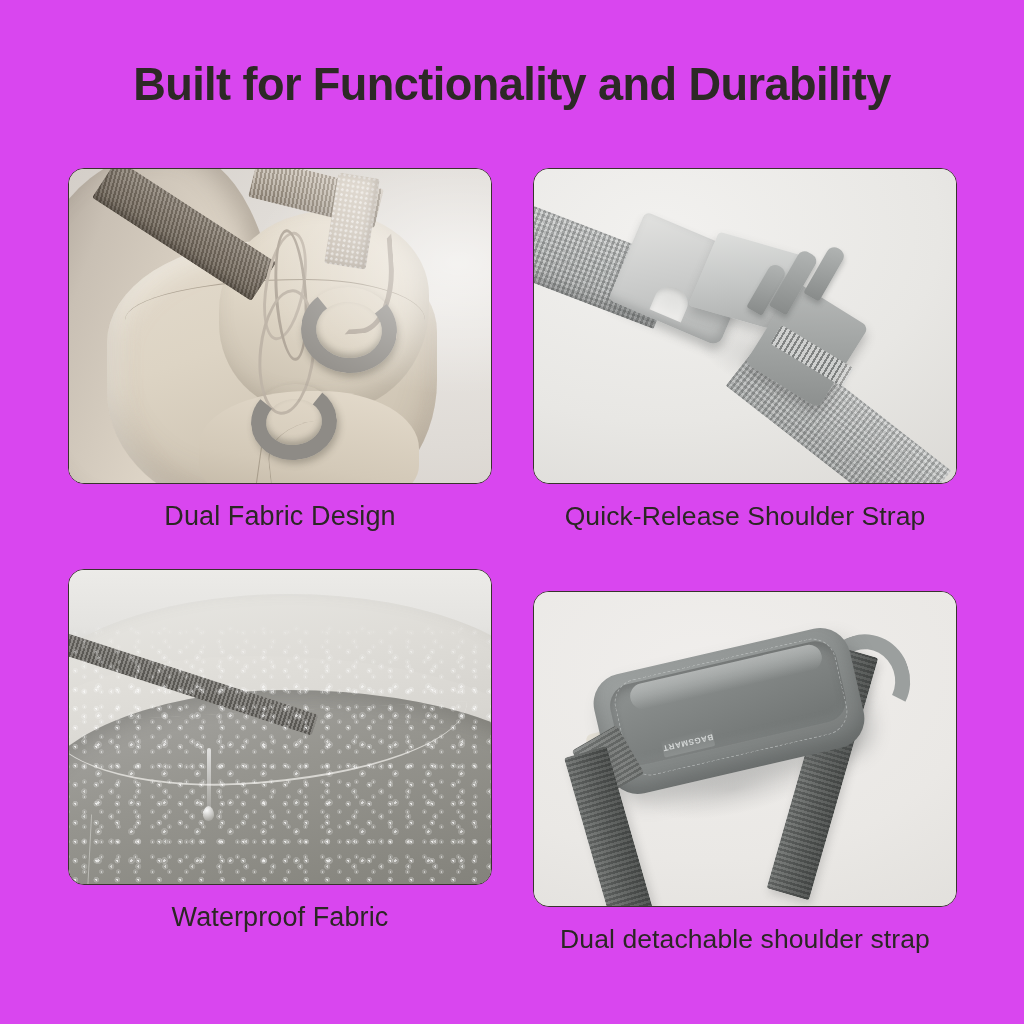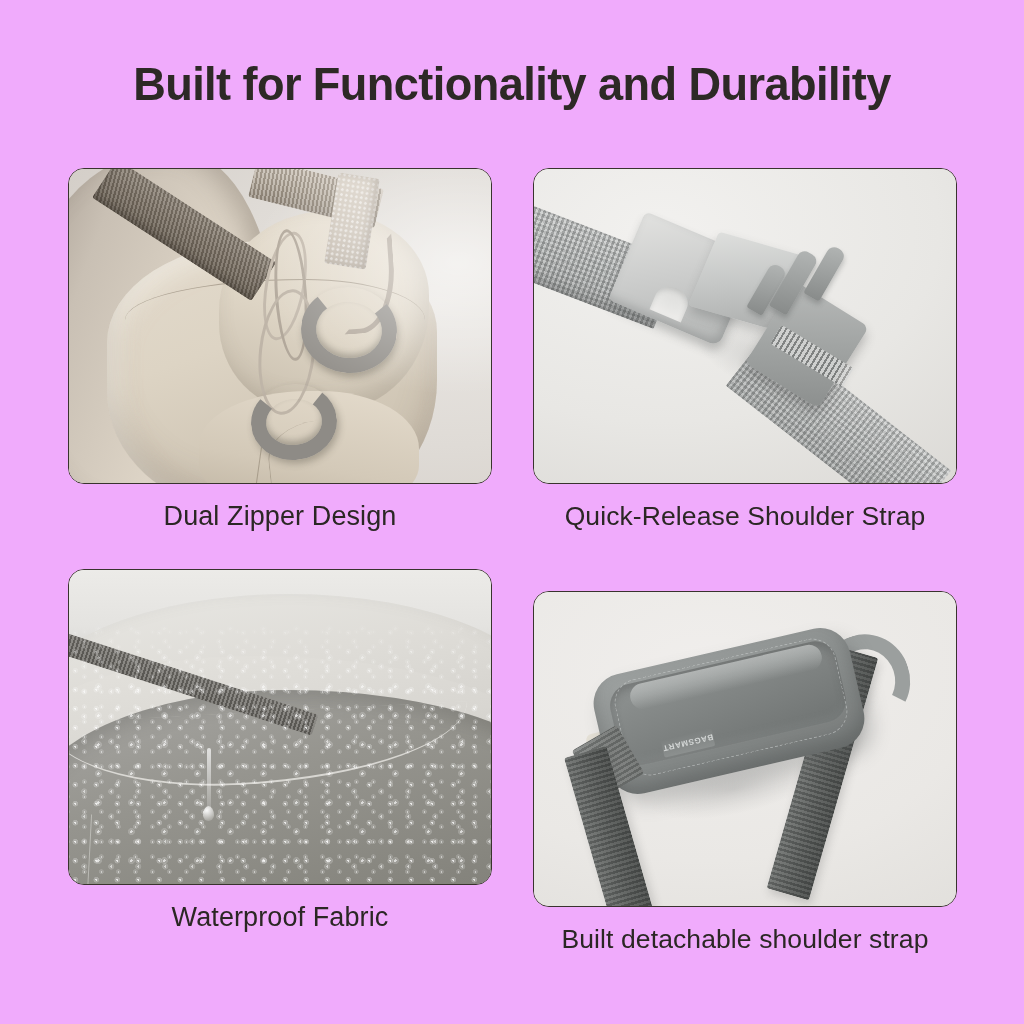--- a/index.html
+++ b/index.html
@@ -10,21 +10,21 @@
     width: 1024px;
     height: 1024px;
     background: #f5f1ee;
     font-family: "Liberation Sans", sans-serif;
     overflow: hidden;
   }
   .page {
     position: relative;
     width: 1024px;
     height: 1024px;
-    background: #f0abfc;
+    background: #d946ef;
   }
 
   
   .headline {
     position: absolute;
     left: 0;
     top: 56px;
     width: 1024px;
     text-align: center;
     font-family: "Liberation Sans", sans-serif;
@@ -547,21 +547,21 @@
           <div class="p1-velcro"></div>
           <div class="p1-cord1"></div>
           <div class="p1-cord2"></div>
           <div class="p1-cord3"></div>
           <div class="p1-hook"></div>
           <div class="p1-pull p1-pullA"></div>
           <div class="p1-pull p1-pullB"></div>
           <div class="p1-glare"></div>
         </div>
       </div>
-      <div class="caption">Dual Zipper Design</div>
+      <div class="caption">Dual Fabric Design</div>
     </div>
 
     <div class="cell c1">
       <div class="photo">
         <div class="scene">
           <div class="p2-bg"></div>
           <div class="p2-shadow"></div>
           <div class="p2-strapL"></div>
           <div class="p2-buckleM"></div>
           <div class="p2-buckleTongue"></div>
@@ -606,17 +606,17 @@
           <div class="p4-cream"></div>
           <div class="p4-pad"></div>
           <div class="p4-padInner"></div>
           <div class="p4-padHighlight"></div>
           <div class="p4-padStitch"></div>
           <div class="p4-label">BAGSMART</div>
           <div class="p4-strapLjoin"></div>
           <div class="p4-strapL"></div>
         </div>
       </div>
-      <div class="caption">Built detachable shoulder strap</div>
+      <div class="caption">Dual detachable shoulder strap</div>
     </div>
 
   </div>
 </div>
 
 </body></html>

